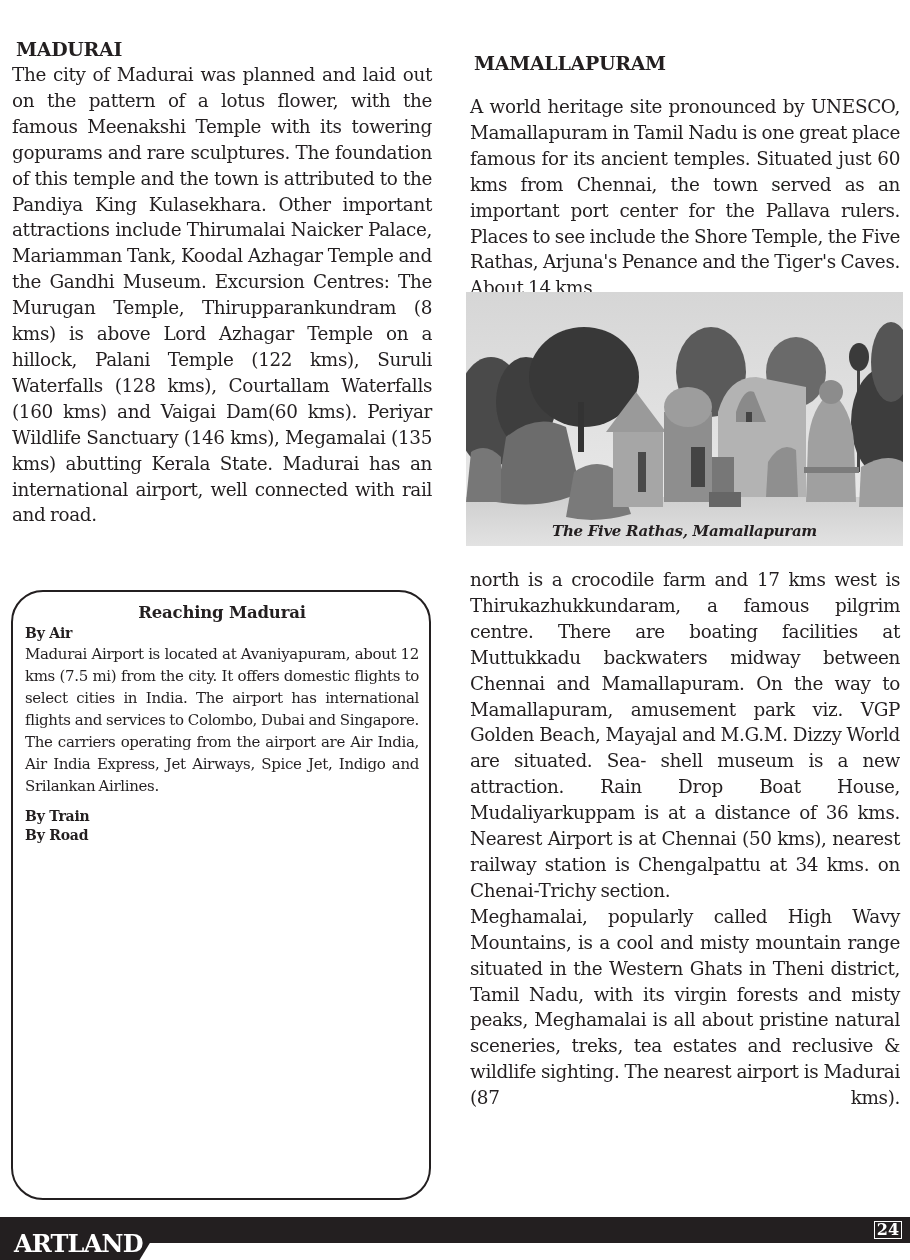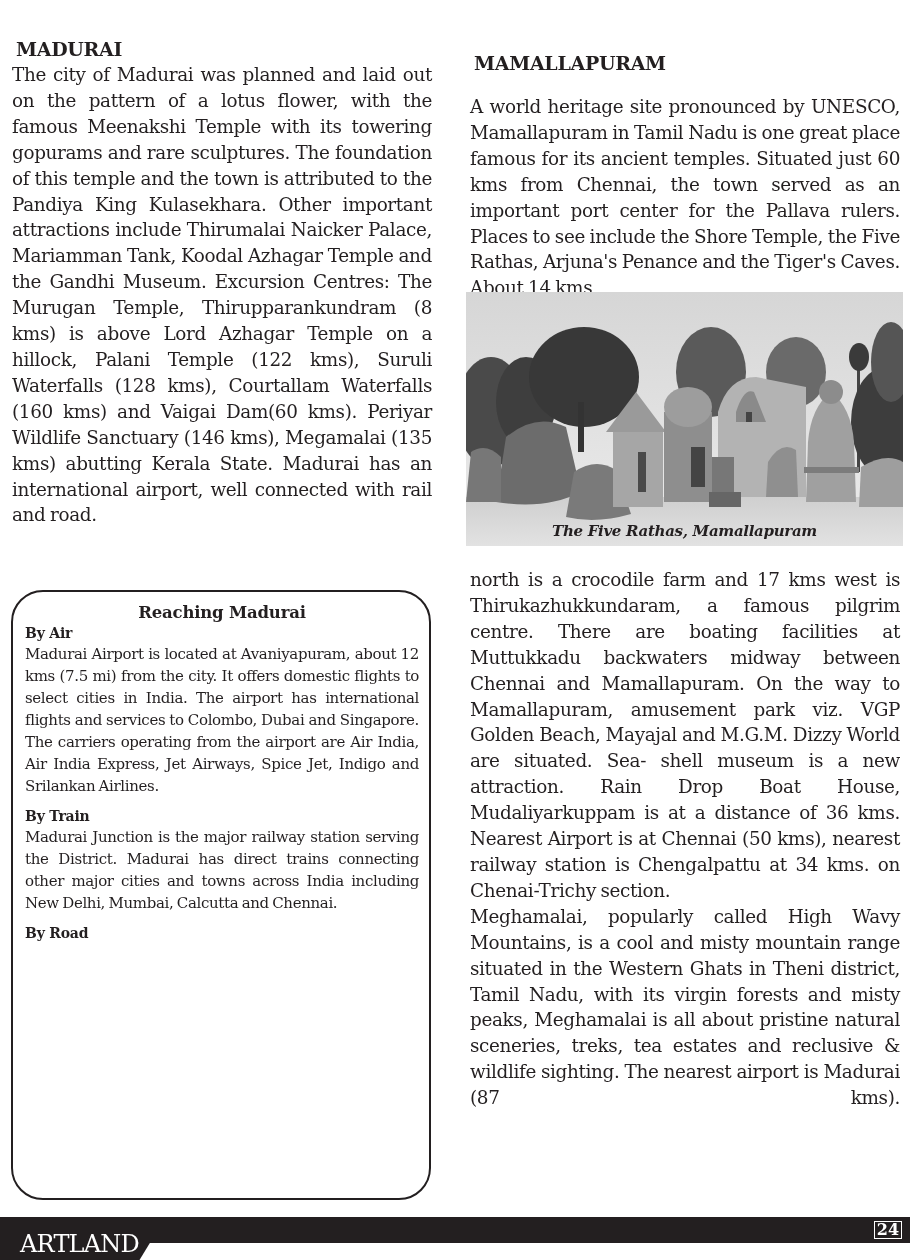--- a/index.html
+++ b/index.html
@@ -132,24 +132,24 @@
       position: absolute;
       left: 0;
       top: 1217px;
       width: 150px;
       height: 43px;
       background: #231f20;
       clip-path: polygon(0 0, 100% 0, 100% 60%, 93% 100%, 0 100%);
     }
     .footer-brand {
       position: absolute;
-      left: 20px;
+      left: 14px;
       top: 1228px;
       font-family: "DejaVu Serif", serif;
-      font-weight: normal;
+      font-weight: bold;
       font-size: 24px;
       line-height: 32px;
       color: #ffffff;
       letter-spacing: -0.8px;
     }
     .page-number {
       position: absolute;
       left: 874px;
       top: 1221px;
       width: 28px;
@@ -173,21 +173,20 @@
 </div>
 
 <div class="reach-box">
   <h3 class="reach-title">Reaching Madurai</h3>
   <div>
     <h4 class="reach-sub">By Air</h4>
     <p class="reach-text">Madurai Airport is located at Avaniyapuram, about 12 kms (7.5 mi) from the city. It offers domestic flights to select cities in India. The airport has international flights and services to Colombo, Dubai and Singapore. The carriers operating from the airport are Air India, Air India Express, Jet Airways, Spice Jet, Indigo and Srilankan Airlines.</p>
   </div>
   <div>
     <h4 class="reach-sub">By Train</h4>
-    <p class="reach-text">Madurai Junction is the major railway station serving the District. Madurai has direct trains connecting other major cities and towns across India including New Delhi, Mumbai, Calcutta and Chennai.</p>
   </div>
   <div>
     <h4 class="reach-sub">By Road</h4>
   </div>
 </div>
 
 <div class="col col-right">
   <h2 id="mamallapuram-title" class="section-title">MAMALLAPURAM</h2>
   <p class="body-text">A world heritage site pronounced by UNESCO, Mamallapuram in Tamil Nadu is one great place famous for its ancient temples. Situated just 60 kms from Chennai, the town served as an important port center for the Pallava rulers. Places to see include the Shore Temple, the Five Rathas, Arjuna's Penance and the Tiger's Caves. About 14 kms</p>
 </div>

